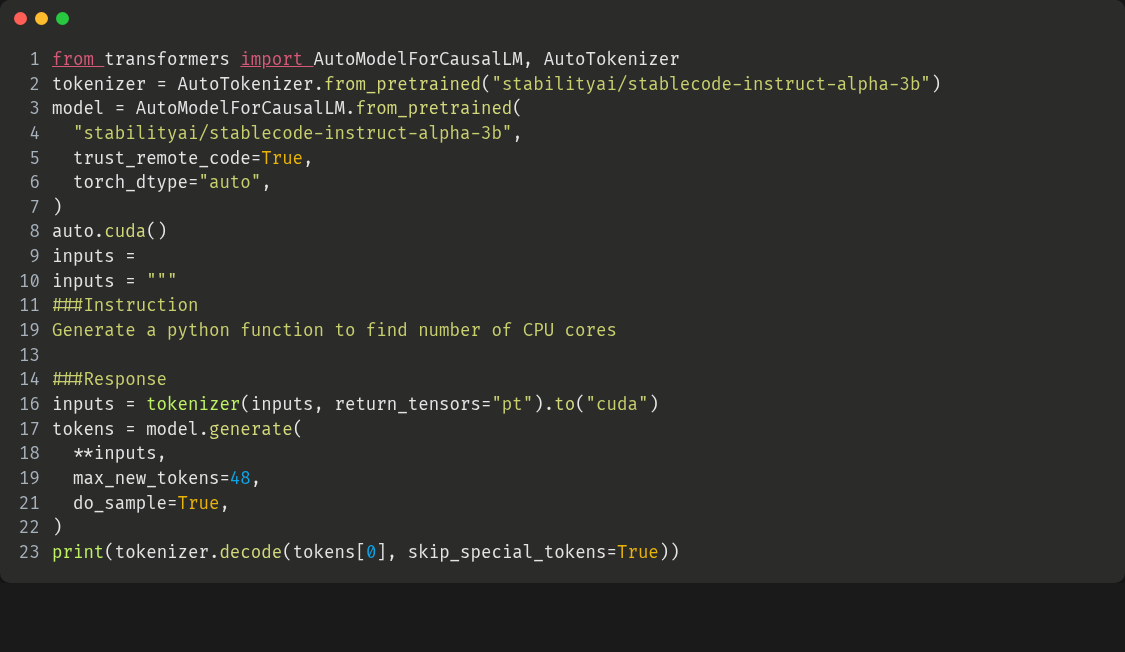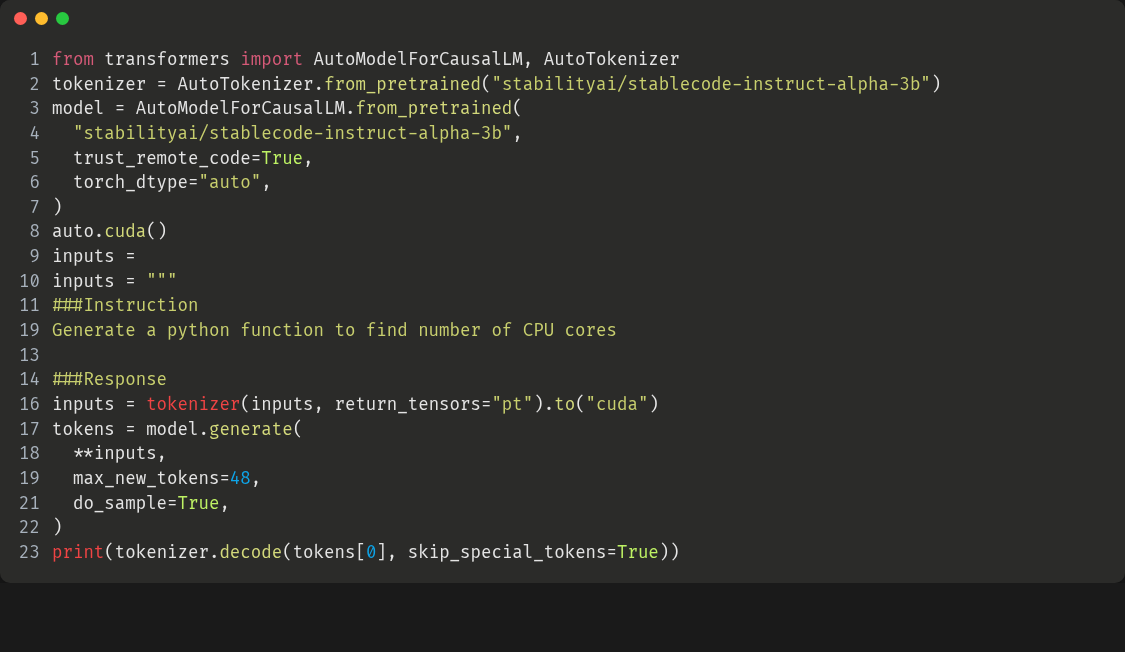--- a/index.html
+++ b/index.html
@@ -48,28 +48,28 @@
     padding-right: 12px;
     color: #a8b2bd;
     user-select: none;
     flex: 0 0 auto;
   }
   .code {
     color: #e4e4e4;
     flex: 1 1 auto;
   }
 
-  .tok-keyword  { color: #d65a78; }
+  .tok-keyword  { color: #d65a78; text-decoration: underline; }
   .tok-default  { color: #e4e4e4; }
   .tok-func     { color: #d3d97b; }
   .tok-string   { color: #c8cf6e; }
   .tok-paren    { color: #e8e8e8; }
   .tok-number   { color: #0ea5e9; }
-  .tok-const    { color: #bef264; }
-  .tok-builtin  { color: #ef4444; }
+  .tok-const    { color: #eab308; }
+  .tok-builtin  { color: #bef264; }
 </style>
 </head>
 <body>
 
 <div class="window">
   <div class="titlebar">
     <div class="traffic-light close-dot"></div>
     <div class="traffic-light min-dot"></div>
     <div class="traffic-light max-dot"></div>
   </div>

